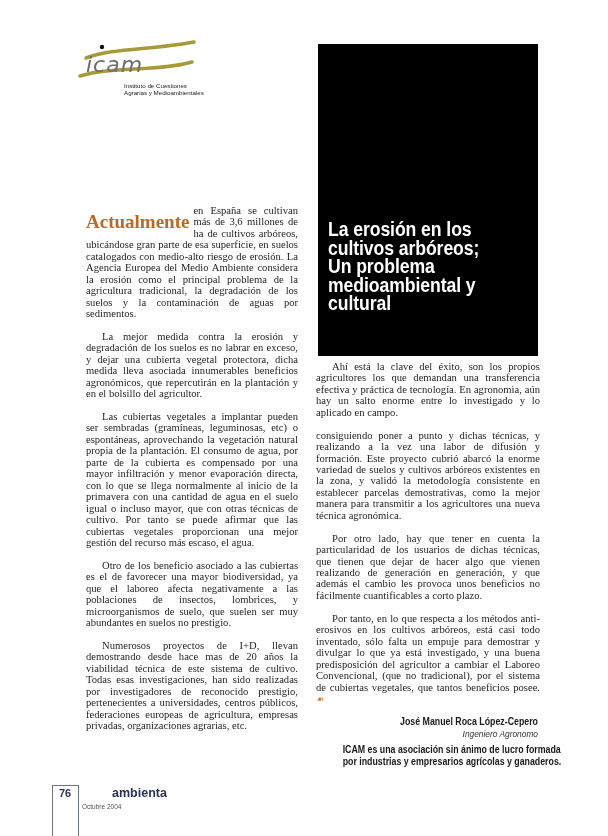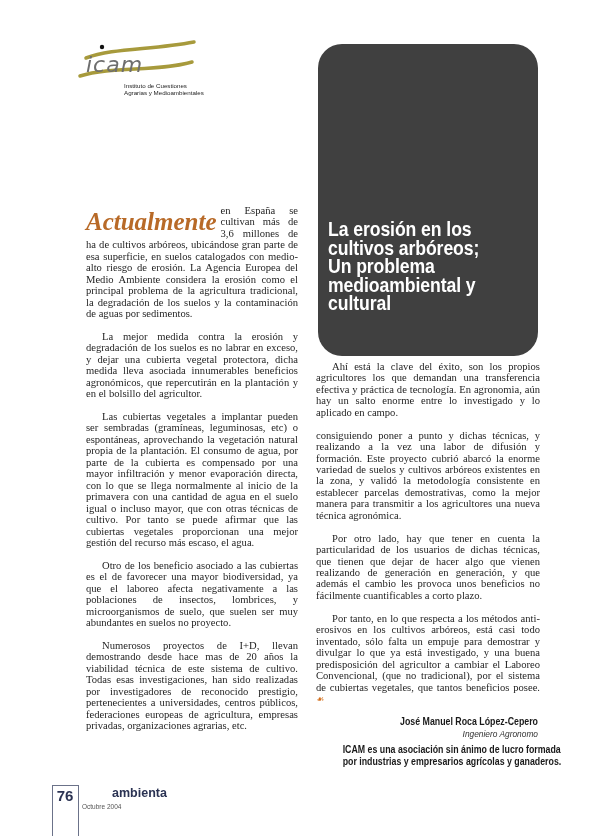--- a/index.html
+++ b/index.html
@@ -9,58 +9,57 @@
     font-family: "Liberation Serif", serif;
   }
   .logo { position: absolute; left: 72px; top: 36px; width: 130px; height: 70px; }
   .logo svg { position: absolute; left: 0; top: 0; }
   .logo .sub {
     position: absolute; left: 52px; top: 46px; font-family: "Liberation Sans", sans-serif;
     font-size: 6.2px; line-height: 7.4px; color: #222; white-space: nowrap;
   }
   .title-box {
     position: absolute; left: 318px; top: 44px; width: 220px; height: 312px;
-    background: #404040;
-    border-radius: 24px;
+    background: #000000;
   }
   .title-box h1 {
     position: absolute; left: 10px; top: 176px; margin: 0; width: 210px;
     font-family: "Liberation Sans", sans-serif; font-weight: bold;
     font-size: 20.5px; line-height: 18.5px; color: #fff; letter-spacing: -0.1px;
     transform: scaleX(0.86); transform-origin: left top;
   }
   .title-box h1 span { display: block; white-space: nowrap; }
   .col {
     position: absolute; font-size: 10.6px; line-height: 11.45px; text-align: justify;
     color: #1e1e1e;
   }
   .col p { margin: 0 0 11.4px 0; text-indent: 16px; }
   .col-left { left: 86px; top: 205px; width: 212px; }
   .col-right { left: 316px; top: 361px; width: 224px; }
   .dropcap {
-    float: left; font-style: italic; font-weight: bold; color: #b86a28;
-    font-size: 25px; line-height: 22px; margin: 2px 4px 0 0; padding-top: 4px;
+    float: left; font-weight: bold; color: #b86a28;
+    font-size: 19px; line-height: 22px; margin: 2px 4px 0 0; padding-top: 4px;
   }
   .col-left p.first { text-indent: 0; }
   .endmark { color: #d36f1c; font-size: 9px; font-family: "DejaVu Sans", sans-serif; }
   .sig {
     position: absolute; left: 316px; width: 222px; text-align: right;
     font-family: "Liberation Sans", sans-serif;
   }
   .sig-name { top: 716px; font-size: 10px; font-weight: bold; transform: scaleX(0.88); transform-origin: right top; }
   .sig-role { top: 728px; font-size: 9.5px; font-style: italic; color: #333; transform: scaleX(0.88); transform-origin: right top; }
   .sig-note { top: 744px; font-size: 10px; font-weight: bold; line-height: 11.5px; transform: scaleX(0.88); transform-origin: right top; }
   .sig-note span { display: block; white-space: nowrap; }
   .pagebox {
     position: absolute; left: 52px; top: 785px; width: 25px; height: 52px;
     border: 1px solid #6b7289; border-bottom: none;
   }
   .pagenum {
     position: absolute; left: 54px; top: 787px; width: 22px; text-align: center;
-    font-family: "Liberation Sans", sans-serif; font-weight: bold; font-size: 15px; color: #2b3353;
+    font-family: "Liberation Sans", sans-serif; font-weight: bold; font-size: 11px; color: #2b3353;
   }
   .mag {
     position: absolute; left: 82px; top: 786px;
     font-family: "Liberation Sans", sans-serif; font-weight: bold; font-size: 12.5px; color: #2b3353; margin-left: 30px;
   }
   .date {
     position: absolute; left: 82px; top: 803px;
     font-family: "Liberation Sans", sans-serif; font-size: 6.5px; color: #555;
   }
 </style>
@@ -87,21 +86,21 @@
     <span>Un problema</span>
     <span>medioambiental y</span>
     <span>cultural</span>
   </h1>
 </div>
 
 <div class="col col-left">
   <p class="first"><span class="dropcap">Actualmente</span><span> en España se cultivan más de 3,6 millones de ha de cultivos arbóreos, ubicándose gran parte de esa superficie, en suelos catalogados con  medio-alto riesgo de erosión. La Agencia Europea del Medio Ambiente considera la erosión como el principal problema de la agricultura tradicional, la degradación de los suelos y la contaminación de aguas por sedimentos.</span></p>
   <p>La mejor medida contra la erosión y degradación de los suelos es no labrar en exceso, y dejar una cubierta vegetal protectora, dicha medida lleva asociada innumerables beneficios agronómicos, que repercutirán en la plantación y en el bolsillo del agricultor.</p>
   <p>Las cubiertas vegetales a implantar pueden ser sembradas (gramíneas,  leguminosas, etc) o espontáneas, aprovechando la vegetación natural propia de la plantación. El consumo de agua, por parte de la cubierta es compensado por una mayor infiltración y menor evaporación directa, con lo que se llega normalmente al inicio de la primavera con una cantidad de agua en el suelo igual o incluso mayor, que con otras técnicas de cultivo. Por tanto se puede afirmar que las cubiertas vegetales proporcionan una mejor gestión del recurso más escaso, el agua.</p>
-  <p>Otro de los beneficio asociado a las cubiertas es el de favorecer una mayor biodiversidad, ya que el laboreo afecta negativamente a las poblaciones de insectos, lombrices, y microorganismos de suelo, que suelen ser muy abundantes en suelos no proyecto.</p>
+  <p>Otro de los beneficio asociado a las cubiertas es el de favorecer una mayor biodiversidad, ya que el laboreo afecta negativamente a las poblaciones de insectos, lombrices, y microorganismos de suelo, que suelen ser muy abundantes en suelos no prestigio.</p>
   <p>Numerosos proyectos de I+D, llevan demostrando desde hace mas de 20 años la viabilidad técnica de este sistema de cultivo. Todas esas investigaciones, han sido realizadas por investigadores de reconocido prestigio, pertenecientes a universidades, centros públicos, federaciones europeas de agricultura, empresas privadas, organizaciones agrarias, etc.</p>
 </div>
 
 <div class="col col-right">
   <p>Ahí está la clave del éxito, son los propios agricultores los que demandan una transferencia efectiva y práctica de tecnología. En agronomia, aún hay un salto enorme    entre lo investigado y lo aplicado en campo.</p>
   <p style="text-indent:0">consiguiendo poner a punto y dichas técnicas, y realizando a la vez una labor de difusión y formación. Este proyecto  cubrió abarcó la enorme variedad de suelos y cultivos arbóreos existentes en la zona, y  validó la metodología consistente en establecer parcelas demostrativas, como la mejor manera para transmitir a los agricultores una nueva técnica agronómica.</p>
   <p>Por otro lado, hay que tener en cuenta la particularidad de los usuarios de dichas técnicas, que tienen que dejar de hacer algo que vienen realizando de generación en generación, y que además el cambio les provoca unos beneficios no fácilmente cuantificables a corto plazo.</p>
   <p><span>Por tanto, en lo que respecta a los métodos anti-erosivos en los cultivos arbóreos, está casi todo inventado, sólo falta un empuje para demostrar y divulgar lo que ya está investigado, y una buena predisposición del agricultor a cambiar el Laboreo Convencional, (que no tradicional), por el sistema de cubiertas vegetales, que tantos beneficios posee.</span> <span class="endmark">☙</span></p>
 </div>
 

